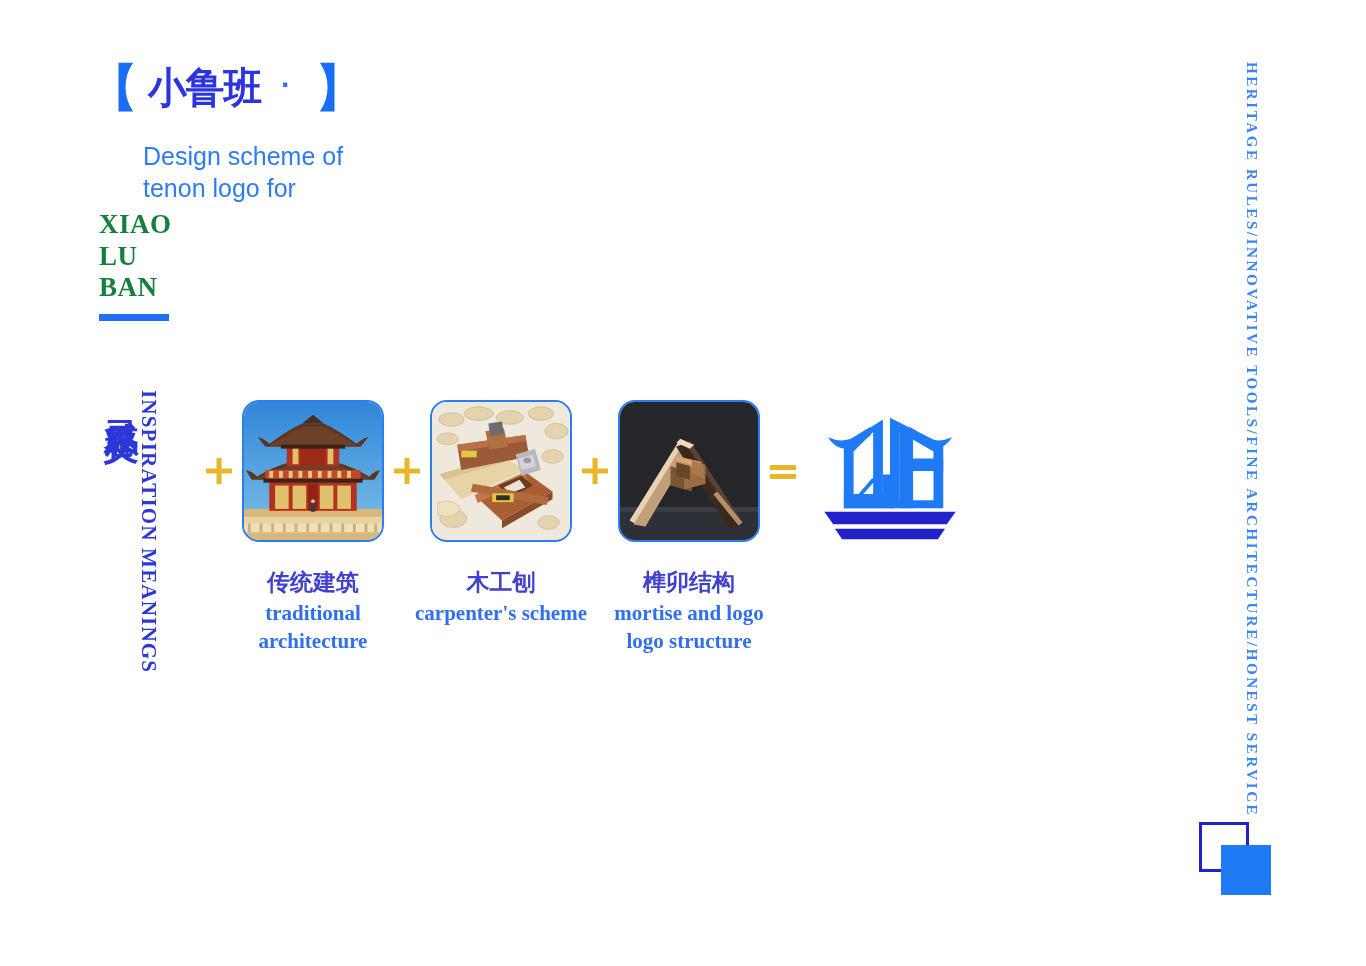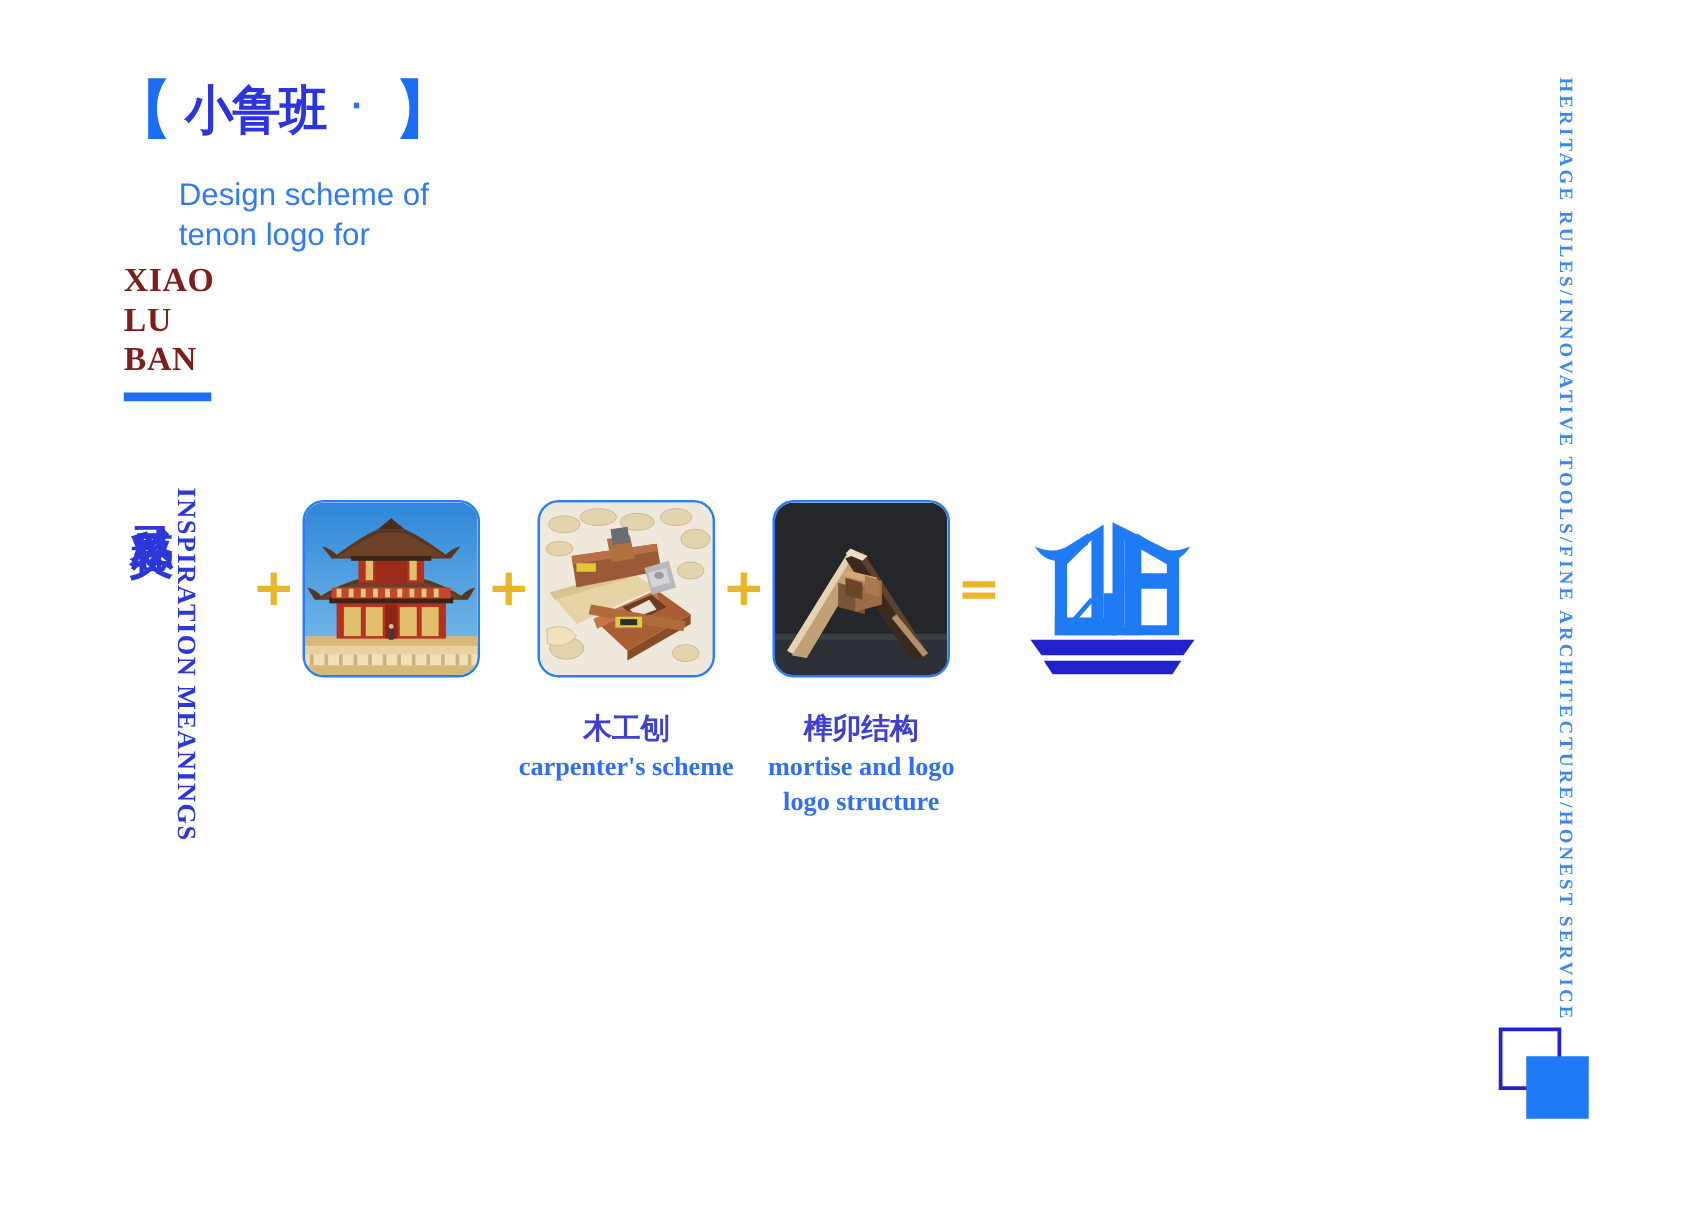--- a/index.html
+++ b/index.html
@@ -54,21 +54,21 @@
   #subtitle {
     position:absolute; left:99px; top:141px;
     font-family:"Liberation Sans", sans-serif;
     font-size:25px; font-weight:400;
     color:#2f7bf2; line-height:1.26;margin-left:44px;
   }
   #brandname {
     position:absolute; left:99px; top:209px;
     font-family:"Liberation Serif", serif;
     font-size:27px; font-weight:700;
-    color:#7f1d1d; line-height:1.17;
+    color:#15803d; line-height:1.17;
     letter-spacing:0.5px;
   }
   #rule {
     position:absolute; left:99px; top:314px;
     width:70px; height:7px; background:#1e6ff5;
   }
 
   
   #vlabel-cn {
     position:absolute; left:96px; top:392px;
@@ -284,20 +284,25 @@
           <path d="M22 46 Q17 40 14 36 Q22 38 27 44 Z" fill="#5a3522"></path>
           <path d="M120 46 Q125 40 128 36 Q120 38 115 44 Z" fill="#5a3522"></path>
           <rect x="38" y="44" width="66" height="4" fill="#3d2316"></rect>
 
           <path d="M60 22 L71 13 L82 22 Z" fill="#4a2b1c"></path>
 
           <rect x="69" y="104" width="4" height="9" fill="#3a3a44"></rect>
           <circle cx="71" cy="102" r="2" fill="#d8c0a4"></circle>
         </svg>
       </div>
+      <div class="caption">
+        <div class="cap-cn">传统建筑</div>
+        <div class="cap-en">traditional</div>
+        <div class="cap-en">architecture</div>
+      </div>
     </div>
 
     <div class="op">
       <svg width="30" height="30" viewBox="0 0 30 30">
           <g fill="#eab629">
         <rect x="12.5" y="2" width="5" height="26" rx="0.5"></rect>
         <rect x="2" y="12.5" width="26" height="5" rx="0.5"></rect>
       </g>
         </svg>
     </div>

